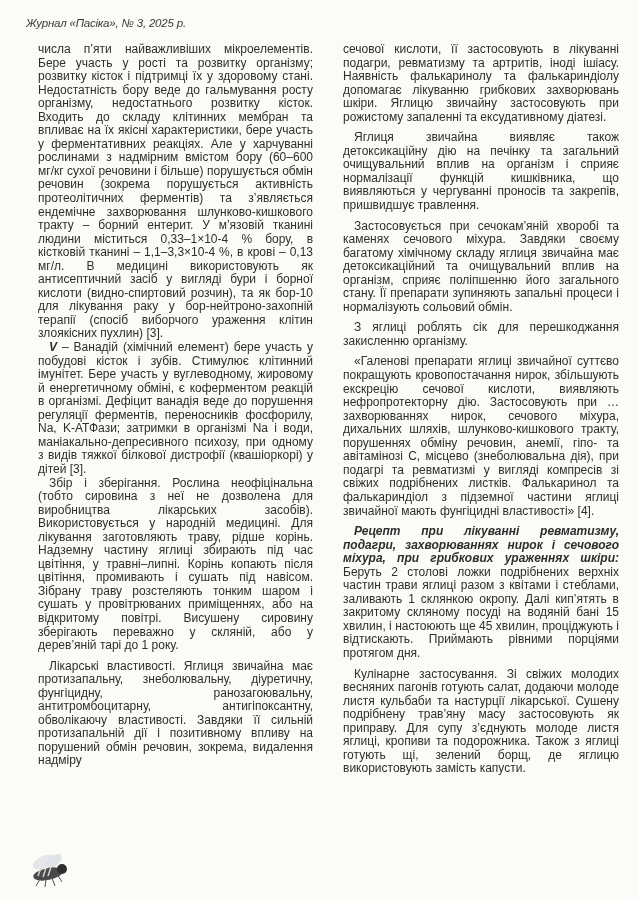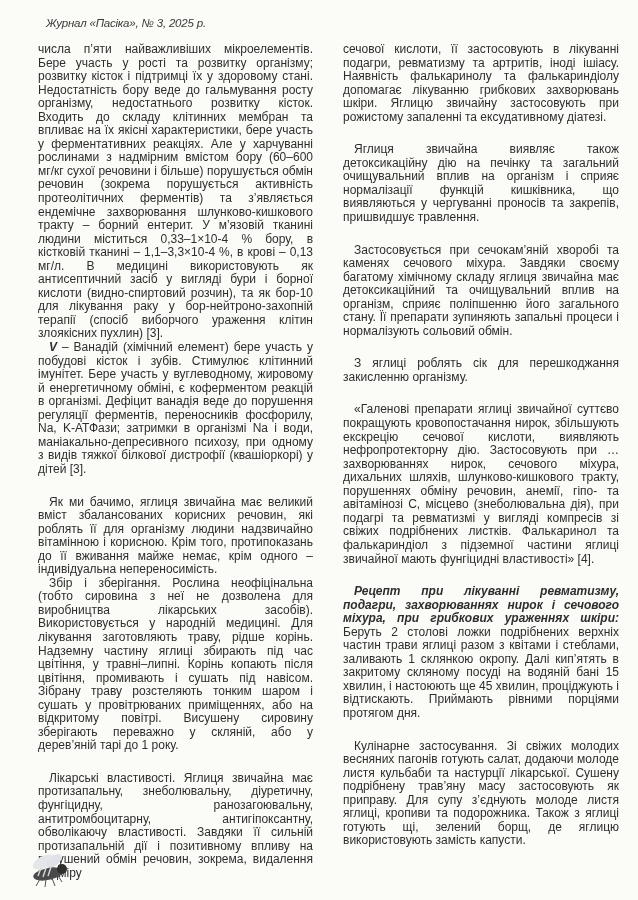--- a/index.html
+++ b/index.html
@@ -4,50 +4,49 @@
 <style>
   html, body { margin:0; padding:0; }
   body {
     width:638px; height:900px; overflow:hidden;
     background:#fbfbf8;
     font-family:"Liberation Sans", sans-serif;
     color:#2e2e2e;
     position:relative;
   }
   .page-header {
-    position:absolute; left:46px; top:17px;
+    position:absolute; left:26px; top:17px;
     font-style:italic; font-size:11.5px; color:#3a3a3a;
     letter-spacing:-0.2px;
   }
   .col {
     position:absolute; top:43px;
     font-size:12px; line-height:13.55px;
     text-align:justify;
     hyphens:manual;
   }
   .col.left { left:38px; width:275px; }
   .col.right { left:343px; width:276px; }
   .col p { margin:0; text-indent:0; }
   .col p.ind { text-indent:11px; }
-  .col p.gap { margin-top:19px; }
+  .col p.gap { margin-top:7px; }
   .b { font-weight:normal; }
   .bi { font-weight:bold; font-style:italic; }
   .bee {
     position:absolute; left:24px; top:852px; width:50px; height:36px;
   }
 </style>
 </head>
 <body>
 
 <div class="page-header">Журнал «Пасіка», № 3, 2025 р.</div>
 
 <div class="col left">
   <p>числа п’яти найважливіших мікроелементів. Бере участь у рості та розвитку організму; розвитку кісток і підтримці їх у здоровому стані. Недостатність бору веде до гальмування росту організму, недостатнього розвитку кісток. Входить до складу клітинних мембран та впливає на їх якісні характеристики, бере участь у ферментативних реакціях. Але у харчуванні рослинами з надмірним вмістом бору (60–600 мг/кг сухої речовини і більше) порушується обмін речовин (зокрема порушується активність протеолітичних ферментів) та з’являється ендемічне захворювання шлунково-кишкового тракту – борний ентерит. У м’язовій тканині людини міститься 0,33–1×10-4 % бору, в кістковій тканині – 1,1–3,3×10-4 %, в крові – 0,13 мг/л. В медицині використовують як антисептичний засіб у вигляді бури і борної кислоти (видно-спиртовий розчин), та як бор-10 для лікування раку у бор-нейтроно-захопній терапії (спосіб виборчого ураження клітин злоякісних пухлин) [3].</p>
   <p class="ind"><span class="bi">V</span><span> – Ванадій (хімічний елемент) бере участь у побудові кісток і зубів. Стимулює клітинний імунітет. Бере участь у вуглеводному, жировому й енергетичному обміні, є коферментом реакцій в організмі. Дефіцит ванадія веде до порушення регуляції ферментів, переносників фосфорилу, Na, K-АТФази; затримки в організмі Na і води, маніакально-депресивного психозу, при одному з видів тяжкої білкової дистрофії (квашіоркорі) у дітей [3].</span></p>
-  <p class="ind gap">Як ми бачимо, яглиця звичайна має великий вміст збалансованих корисних речовин, які роблять її для організму людини надзвичайно вітамінною і корисною. Крім того, протипоказань до її вживання майже немає, крім одного – індивідуальна непереносимість.</p>
   <p class="ind"><span class="b">Збір і зберігання.</span><span> Рослина неофіцінальна (тобто сировина з неї не дозволена для виробництва лікарських засобів). Використовується у народній медицині. Для лікування заготовляють траву, рідше корінь. Надземну частину яглиці збирають під час цвітіння, у травні–липні. Корінь копають після цвітіння, промивають і сушать під навісом. Зібрану траву розстеляють тонким шаром і сушать у провітрюваних приміщеннях, або на відкритому повітрі. Висушену сировину зберігають переважно у скляній, або у дерев’яній тарі до 1 року.</span></p>
   <p class="ind gap"><span class="b">Лікарські властивості.</span><span> Яглиця звичайна має протизапальну, знеболювальну, діуретичну, фунгіцидну, ранозагоювальну, антитромбоцитарну, антигіпоксантну, обволікаючу властивості. Завдяки її сильній протизапальній дії і позитивному впливу на порушений обмін речовин, зокрема, видалення надміру</span></p>
 </div>
 
 <div class="col right">
   <p>сечової кислоти, її застосовують в лікуванні подагри, ревматизму та артритів, іноді ішіасу. Наявність фалькаринолу та фалькариндіолу допомагає лікуванню грибкових захворювань шкіри. Яглицю звичайну застосовують при рожистому запаленні та ексудативному діатезі.</p>
   <p class="ind gap">Яглиця звичайна виявляє також детоксикаційну дію на печінку та загальний очищувальний вплив на організм і сприяє нормалізації функцій кишківника, що виявляються у чергуванні проносів та закрепів, пришвидшує травлення.</p>
   <p class="ind gap">Застосовується при сечокам’яній хворобі та каменях сечового міхура. Завдяки своєму багатому хімічному складу яглиця звичайна має детоксикаційний та очищувальний вплив на організм, сприяє поліпшенню його загального стану. Її препарати зупиняють запальні процеси і нормалізують сольовий обмін.</p>
   <p class="ind gap">З яглиці роблять сік для перешкоджання закисленню організму.</p>
   <p class="ind gap">«Галенові препарати яглиці звичайної суттєво покращують кровопостачання нирок, збільшують екскрецію сечової кислоти, виявляють нефропротекторну дію. Застосовують при … захворюваннях нирок, сечового міхура, дихальних шляхів, шлунково-кишкового тракту, порушеннях обміну речовин, анемії, гіпо- та авітамінозі С, місцево (знеболювальна дія), при подагрі та ревматизмі у вигляді компресів зі свіжих подрібнених листків. Фалькаринол та фалькариндіол з підземної частини яглиці звичайної мають фунгіцидні властивості» [4].</p>

